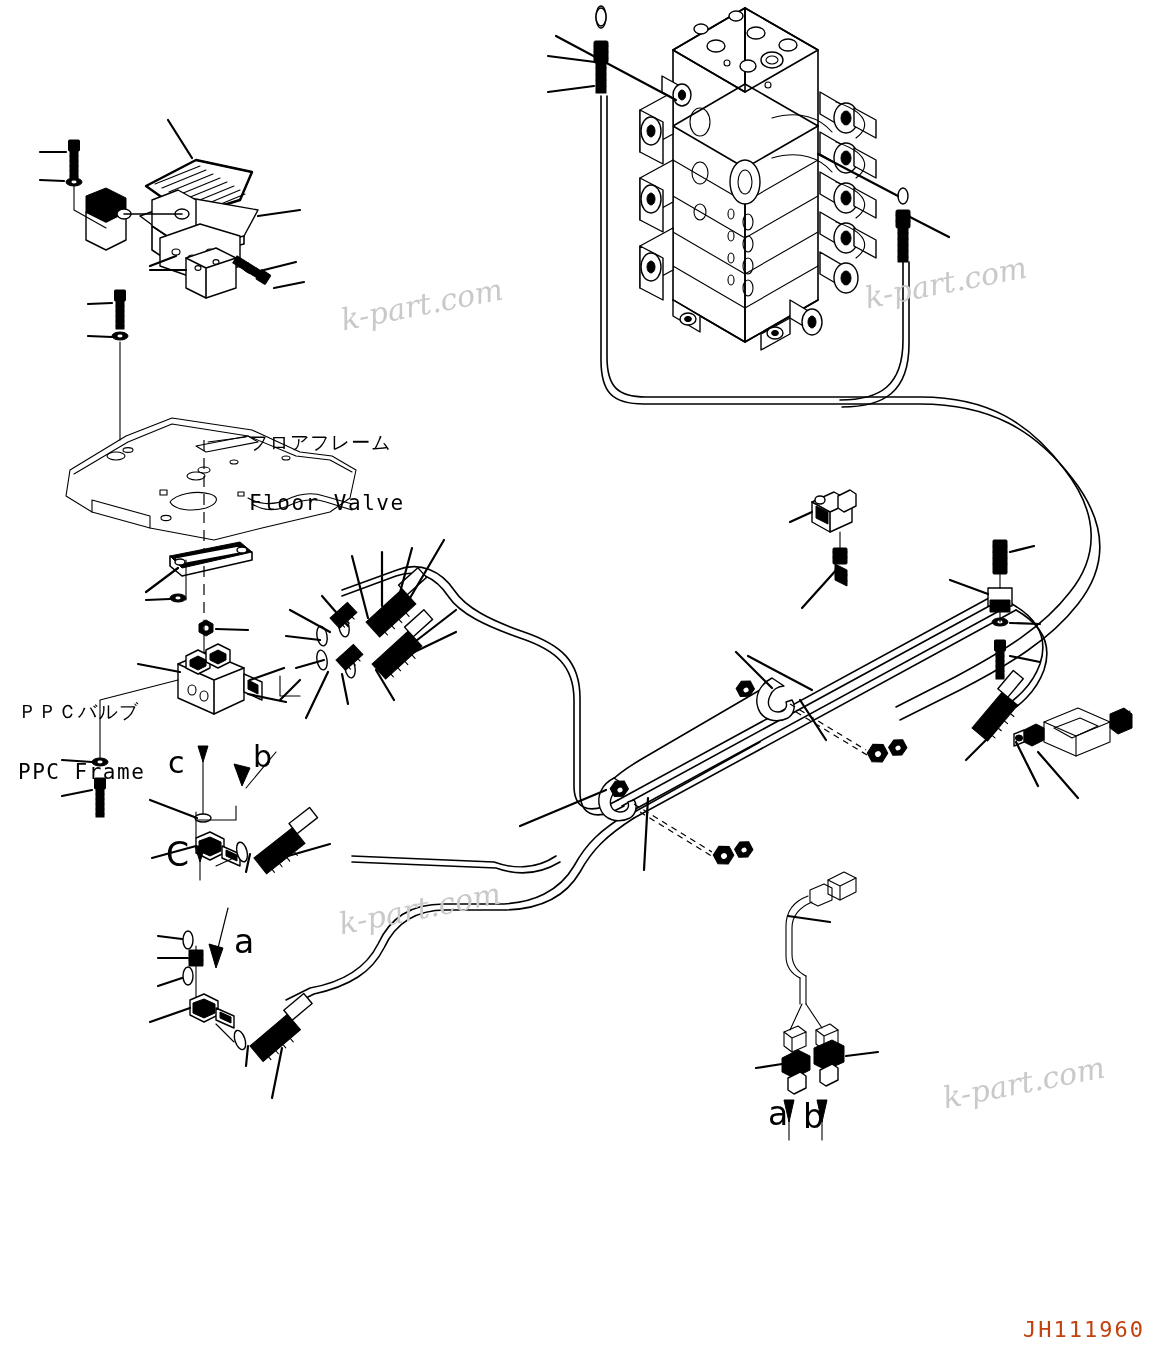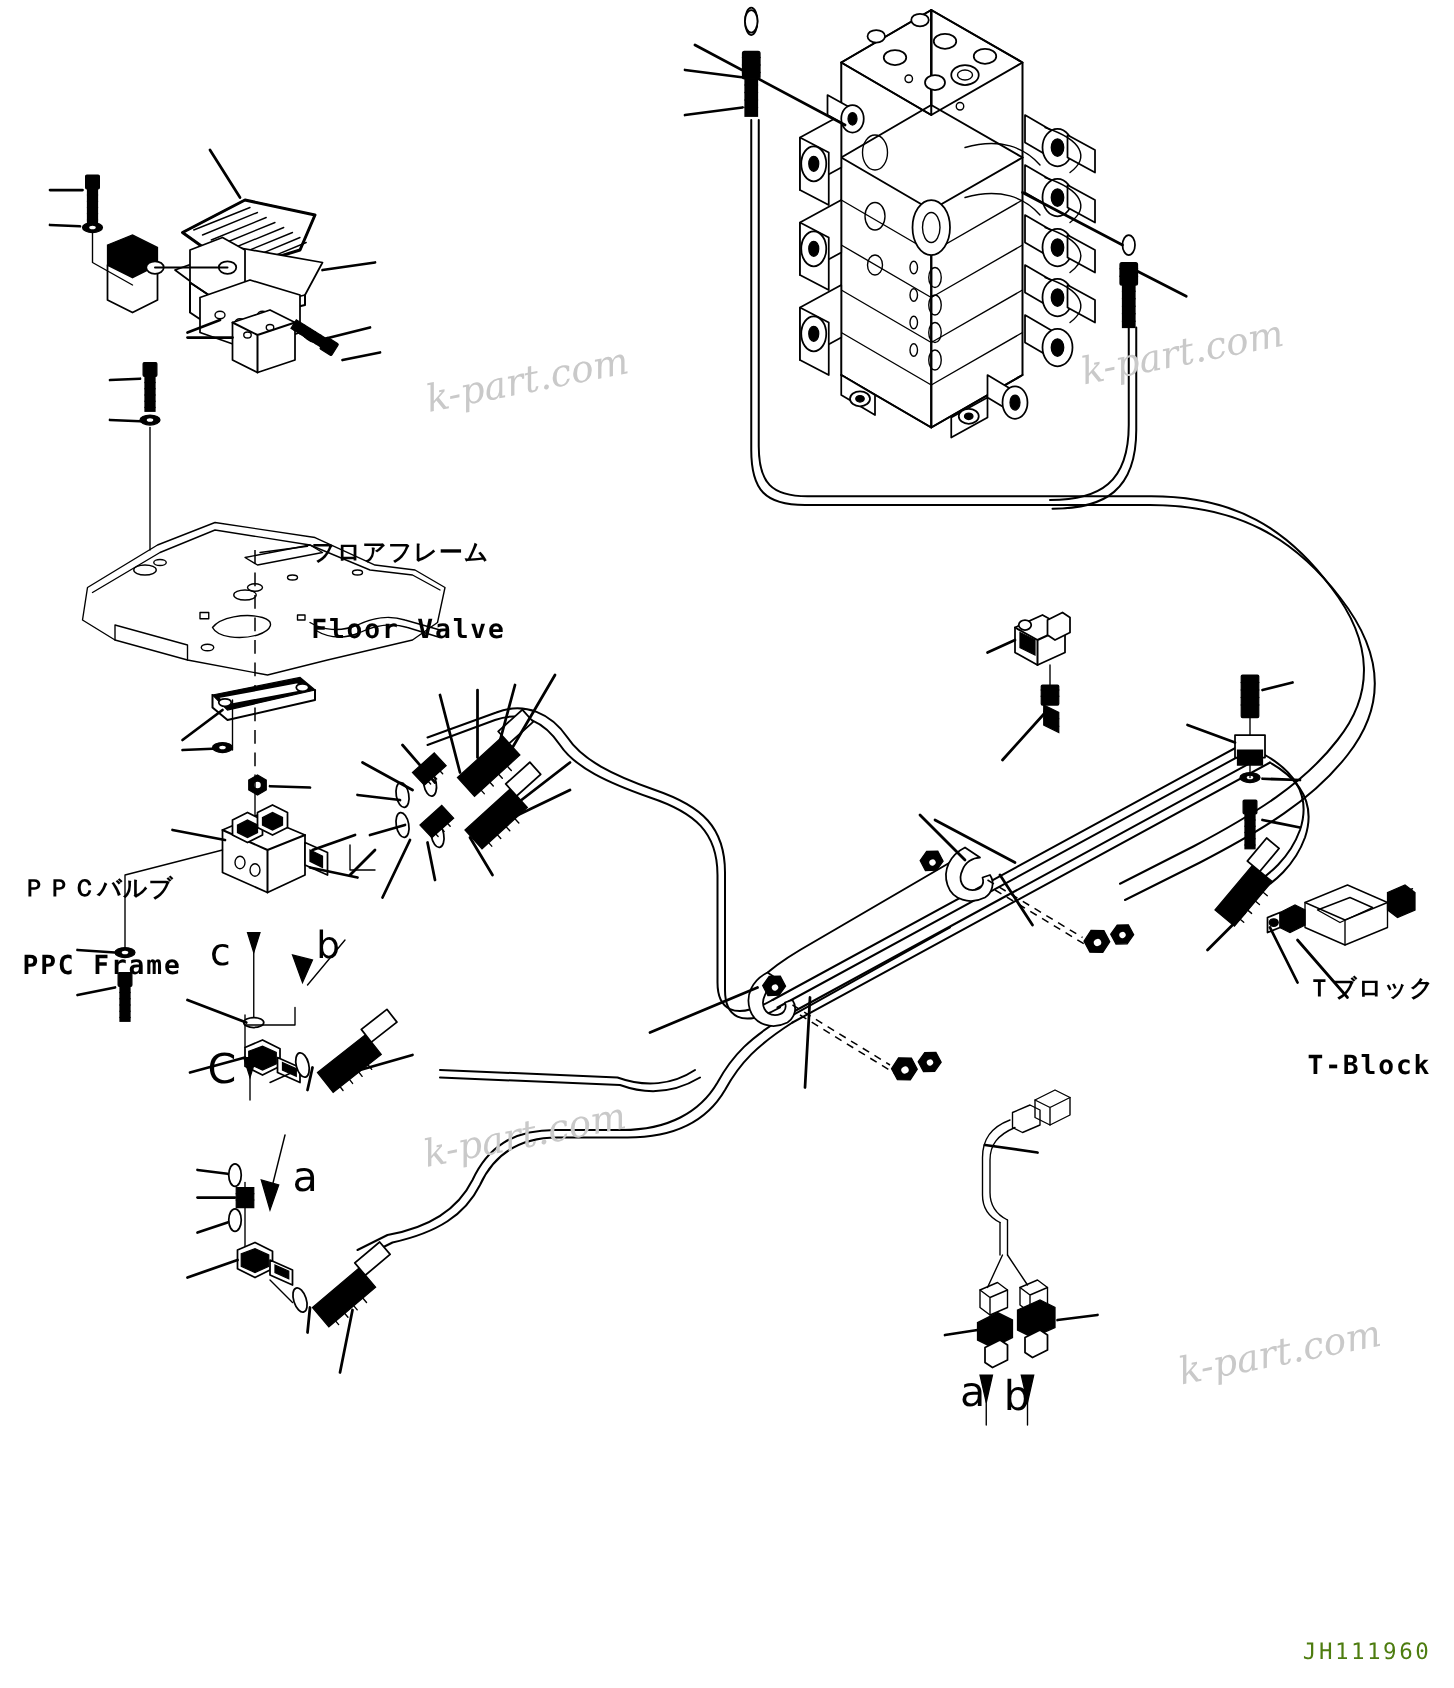--- a/index.html
+++ b/index.html
@@ -24,21 +24,20 @@
     width: 1163px;
     height: 1350px;
   }
   .lbl {
     position: absolute;
     color: #000000;
     font-family: "DejaVu Sans Mono", monospace;
     white-space: pre;
     line-height: 1.18;
     letter-spacing: 0.5px;
-    font-weight: bold;
   }
   .lbl .jp {
     display: block;
     font-size: 19px;
     letter-spacing: 1px;
   }
   .lbl .en {
     display: block;
     font-size: 21px;
     letter-spacing: 1.5px;
@@ -47,25 +46,25 @@
     position: absolute;
     color: #000000;
     font-family: "DejaVu Sans", sans-serif;
     font-size: 33px;
     line-height: 1;
   }
   .callout.small { font-size: 30px; }
   .dwgno {
     position: absolute;
     right: 18px;
-    bottom: 18px;
+    bottom: 8px;
     font-family: "DejaVu Sans Mono", monospace;
-    font-size: 18px;
+    font-size: 22px;
     letter-spacing: 2px;
-    color: #4d7c0f;
+    color: #c2410c;
   }
   .wm {
     position: absolute;
     color: #c9c9c9;
     font-family: "DejaVu Serif", serif;
     font-size: 30px;
     font-style: italic;
     white-space: pre;
     transform: rotate(-11deg);
     transform-origin: left top;
@@ -743,24 +742,20 @@
     <span class="jp">フロアフレーム</span>
     <span class="en">Floor Valve</span>
   </div>
 
   <div class="lbl" style="left:18px; top:662px;">
     <span class="jp">ＰＰＣバルブ</span>
     <span class="en">PPC Frame</span>
   </div>
 
 
-  <div class="lbl" style="left:1046px; top:742px;">
-    <span class="jp">Ｔブロック</span>
-    <span class="en">T-Block</span>
-  </div>
 
   <div class="callout small" style="left:168px; top:748px;">c</div>
   <div class="callout small" style="left:253px; top:742px;">b</div>
   <div class="callout" style="left:166px; top:838px;">C</div>
   <div class="callout" style="left:234px; top:925px;">a</div>
   <div class="callout" style="left:768px; top:1097px;">a</div>
   <div class="callout" style="left:803px; top:1100px;">b</div>
 
   <div class="wm" style="left:338px; top:303px;">k-part.com</div>
   <div class="wm" style="left:862px; top:281px;">k-part.com</div>

